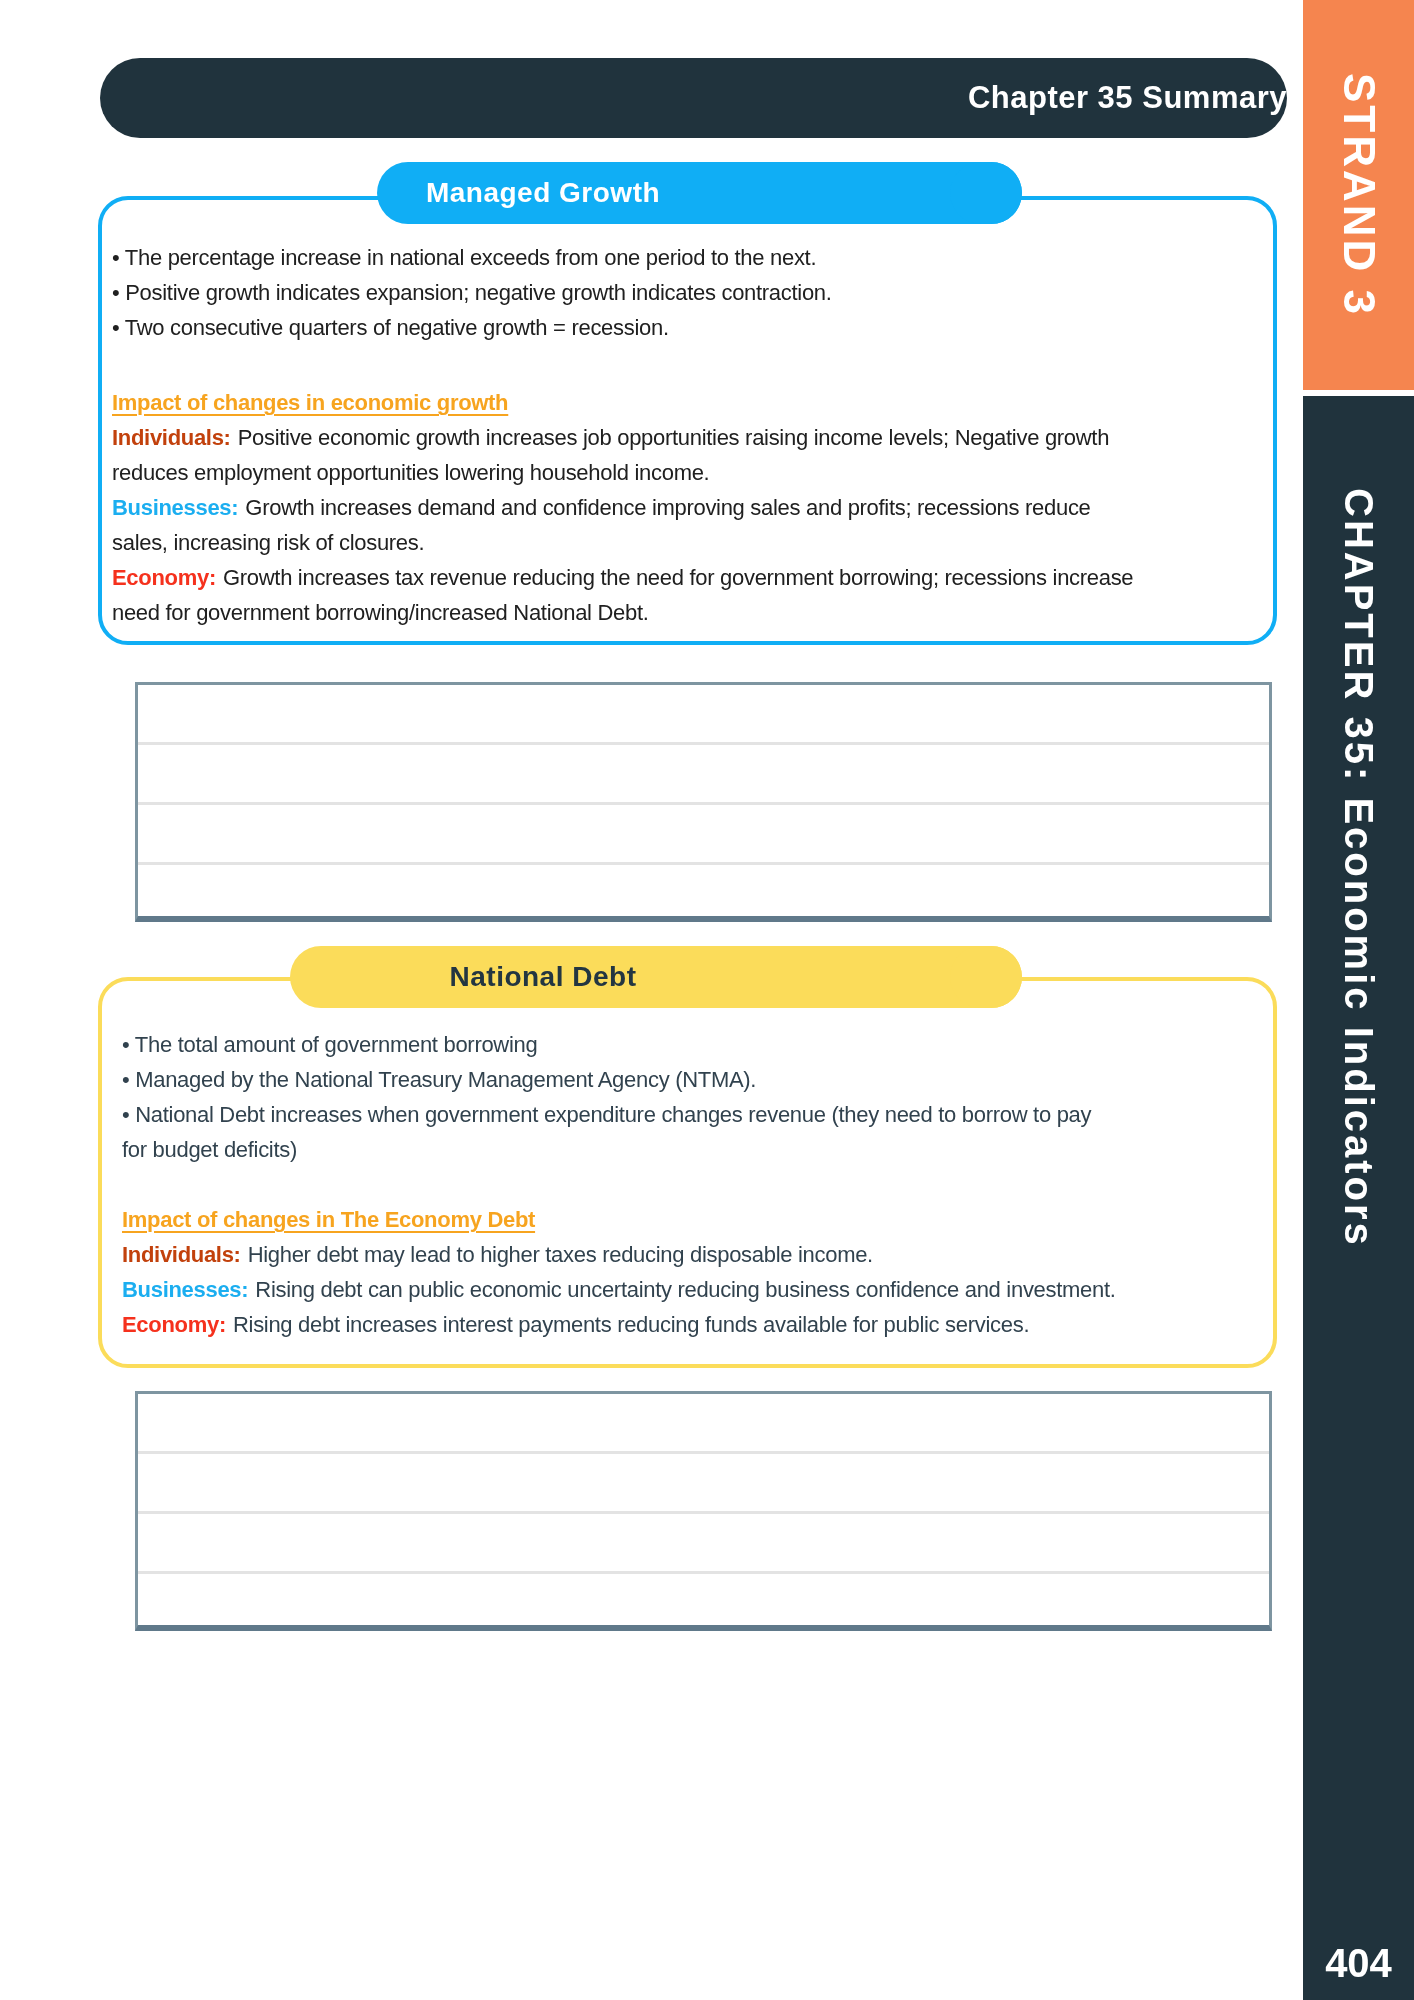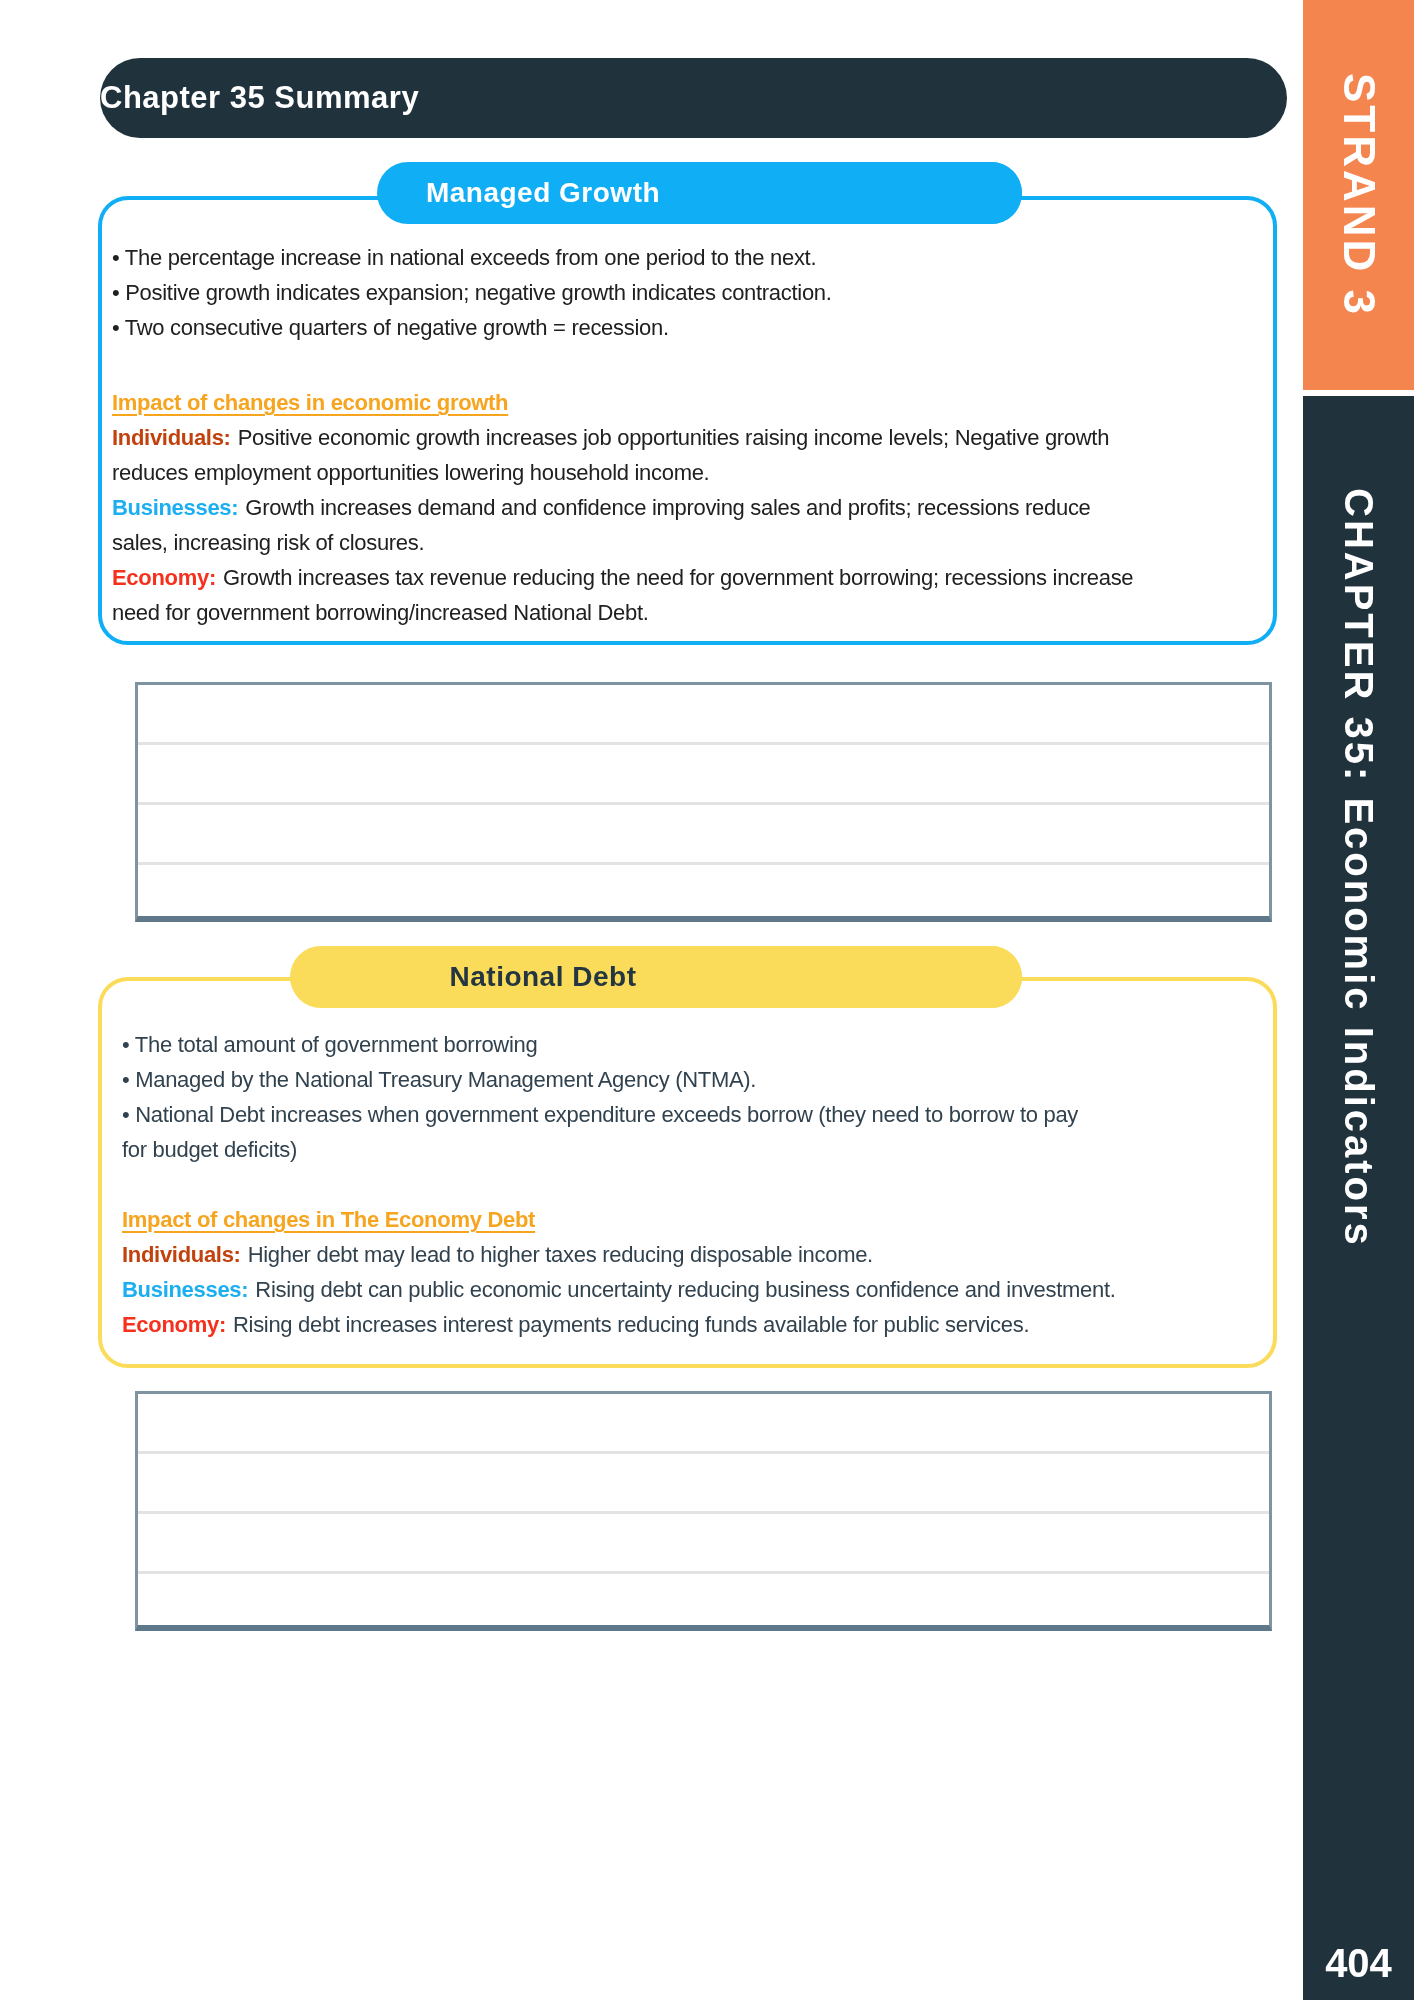--- a/index.html
+++ b/index.html
@@ -11,21 +11,21 @@
     background:#F5854F;display:flex;align-items:center;justify-content:center;}
   .sidebar-dark{position:absolute;left:1303px;top:396px;width:111px;height:1604px;
     background:#20333D;display:flex;flex-direction:column;align-items:center;}
   .vert{writing-mode:vertical-rl;text-orientation:mixed;color:#ffffff;font-weight:bold;}
   .strand-text{font-size:44px;letter-spacing:3px;}
   .chapter-text{font-size:40px;letter-spacing:3px;margin-top:92px;}
   .page-num{margin-top:auto;margin-bottom:14px;color:#ffffff;font-weight:bold;font-size:40px;}
 
   
   .header-pill{position:absolute;left:100px;top:58px;width:1187px;height:80px;border-radius:40px;
-    background:#20333D;display:flex;align-items:center;justify-content:flex-start;}
+    background:#20333D;display:flex;align-items:center;justify-content:flex-end;}
   .header-pill span{color:#ffffff;font-weight:bold;font-size:31px;letter-spacing:0.5px;}
 
   
   .sec-box{position:absolute;left:98px;width:1179px;border-radius:30px;background:#ffffff;box-sizing:border-box;}
   .sec-box.blue{top:196px;height:449px;border:4px solid #10AEF5;padding:40px 30px 0 10px;}
   .sec-box.yellow{top:977px;height:391px;border:4px solid #FBDC5A;padding:46px 23px 0 20px;}
 
   .sec-pill{position:absolute;height:62px;border-radius:31px;}
   .sec-pill.blue{left:377px;top:162px;width:645px;background:#10AEF5;}
   .sec-pill.yellow{left:290px;top:946px;width:732px;background:#FBDC5A;}
@@ -93,21 +93,21 @@
   <div class="sec-pill blue"></div>
   <div class="pill-dot blue"></div>
   <div class="pill-label blue">Managed Growth</div>
 
   <div class="notes one"></div>
 
   <div class="sec-box yellow">
     <div class="body-txt slate-ink">
       <div class="bullet">The total amount of government borrowing</div>
       <div class="bullet">Managed by the National Treasury Management Agency (NTMA).</div>
-      <div class="bullet">National Debt increases when government expenditure exceeds borrow (they need to borrow to pay
+      <div class="bullet">National Debt increases when government expenditure changes revenue (they need to borrow to pay
 for budget deficits)</div>
       <div class="impact-head">Impact of changes in The Economy Debt</div>
       <div class="impact-item"><span class="lbl teal">Individuals:</span><span class="txt">Higher debt may lead to higher taxes reducing disposable income.</span></div>
       <div class="impact-item"><span class="lbl blu">Businesses:</span><span class="txt">Rising debt can public economic uncertainty reducing business confidence and investment.</span></div>
       <div class="impact-item"><span class="lbl red">Economy:</span><span class="txt">Rising debt increases interest payments reducing funds available for public services.</span></div>
     </div>
   </div>
   <div class="sec-pill yellow"></div>
   <div class="pill-dot yellow"></div>
   <div class="pill-label yellow">National Debt</div>

